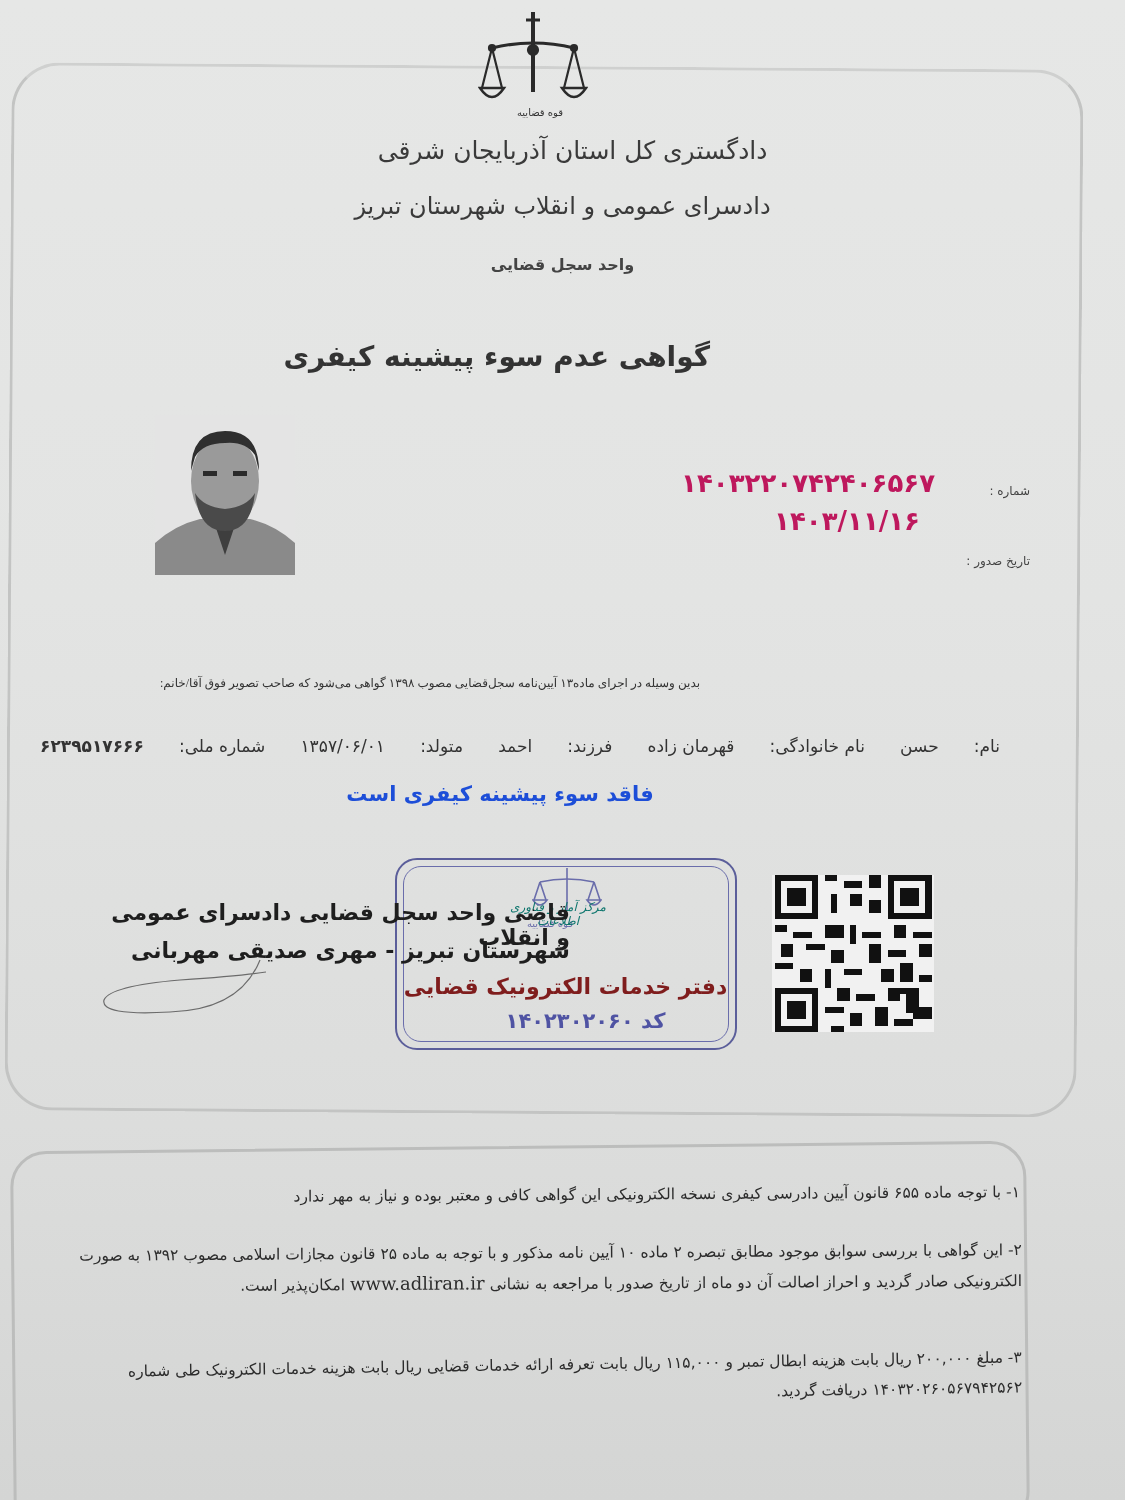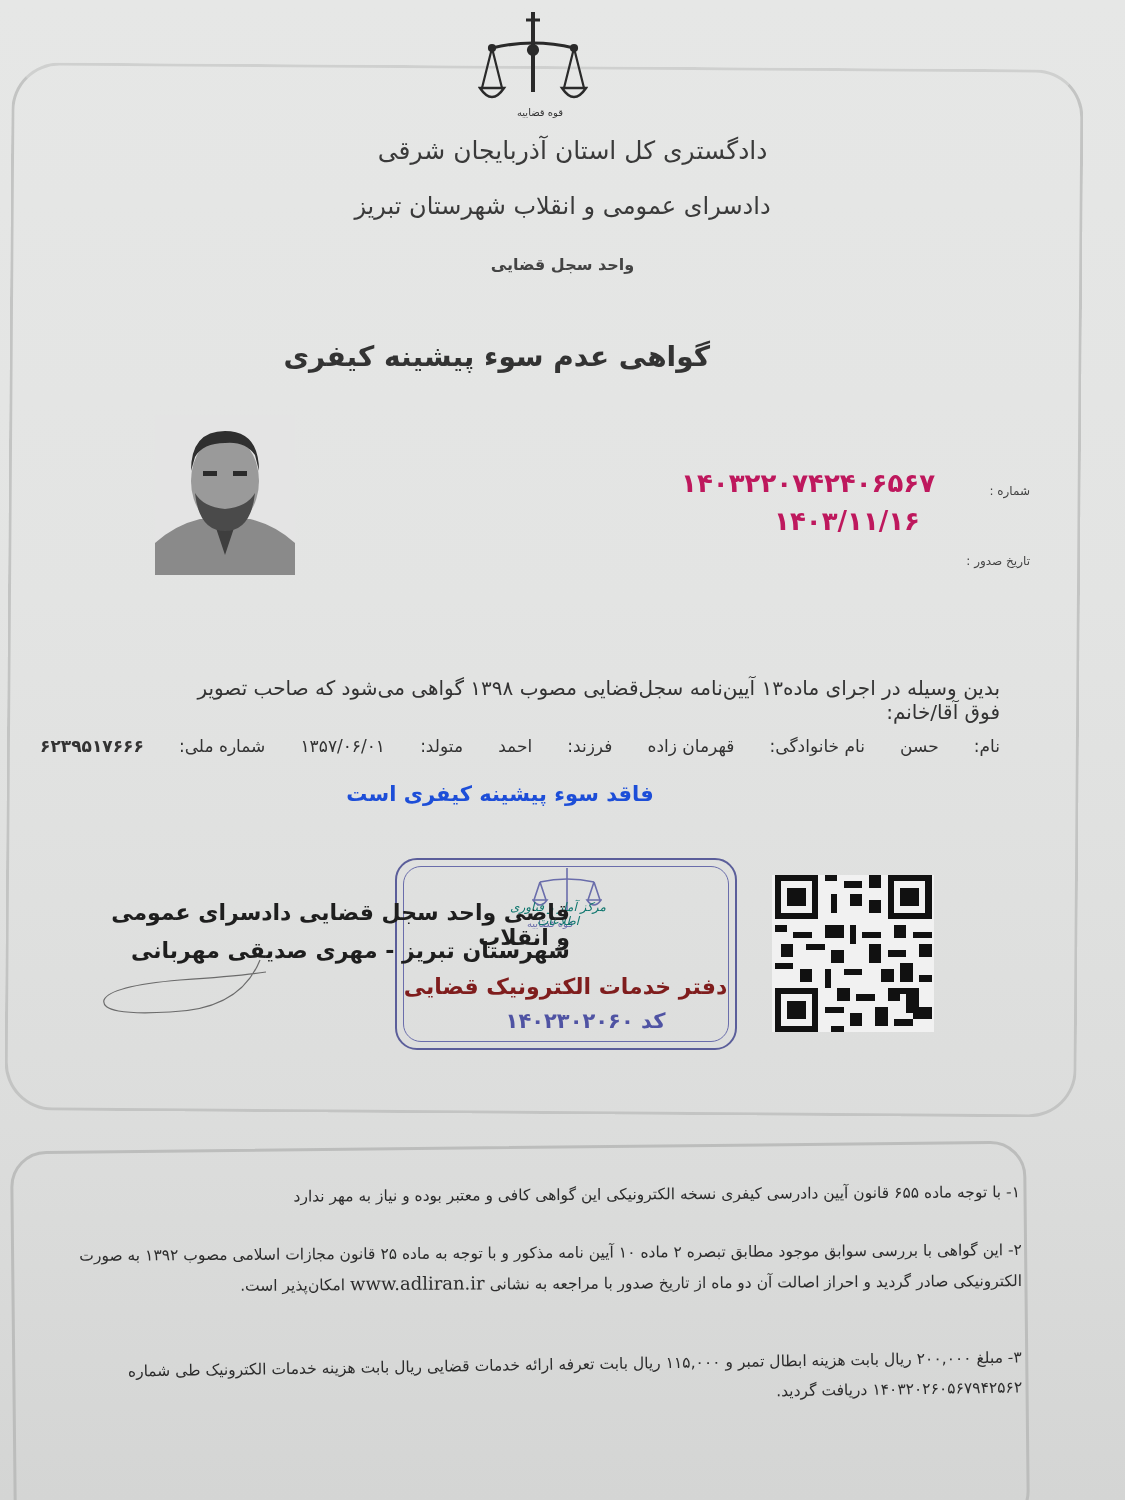--- a/index.html
+++ b/index.html
@@ -22,21 +22,21 @@
     }
     .emblem { left: 478px; top: 8px; width: 110px; height: 112px; }
     .hdr { width: 1125px; left: 0; text-align: center; color: #3a3a3a; }
     .h1 { top: 136px; font-size: 25px; left: 9px; text-indent: 0; padding-left: 1px; }
     .h2 { top: 192px; font-size: 24px; }
     .h3 { top: 255px; font-size: 16px; font-weight: bold; color: #444; }
     .title { top: 340px; left: 150px; width: 560px; text-align: right; font-size: 28px; font-weight: bold; color: #333; }
     .photo { left: 155px; top: 415px; width: 140px; height: 160px; }
     .meta-val { font-family: "DejaVu Sans", sans-serif; font-size: 26px; font-weight: bold; letter-spacing: 1px; color: #be185d; }
     .meta-label { font-size: 12px; color: #444; }
-    .intro { top: 676px; left: 160px; width: 840px; font-size: 20px; text-align: right; color: #333; }
+    .intro { top: 676px; left: 160px; width: 840px; font-size: 12px; text-align: left; color: #333; font-family: Liberation Serif, serif; }
     .person-row { top: 736px; left: 40px; width: 960px; font-size: 17px; display: flex; flex-direction: row; justify-content: space-between; color: #333; }
     .person-row span { white-space: nowrap; }
     .verdict { top: 782px; left: 300px; width: 400px; text-align: center; font-size: 21px; font-weight: bold; color: #1d4ed8; }
     .qr { left: 772px; top: 875px; width: 162px; height: 157px; background: #f1f1f1; }
     .stamp {
       left: 395px; top: 858px; width: 338px; height: 188px;
       border: 2px solid #5b5e9a; border-radius: 22px;
     }
     .stamp-inner {
       position: absolute; left: 6px; top: 6px; right: 6px; bottom: 6px;

